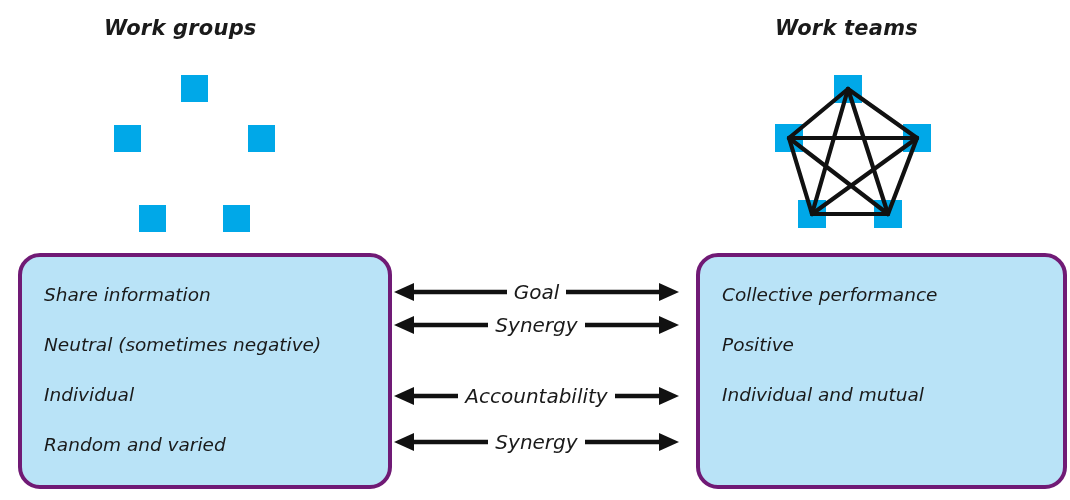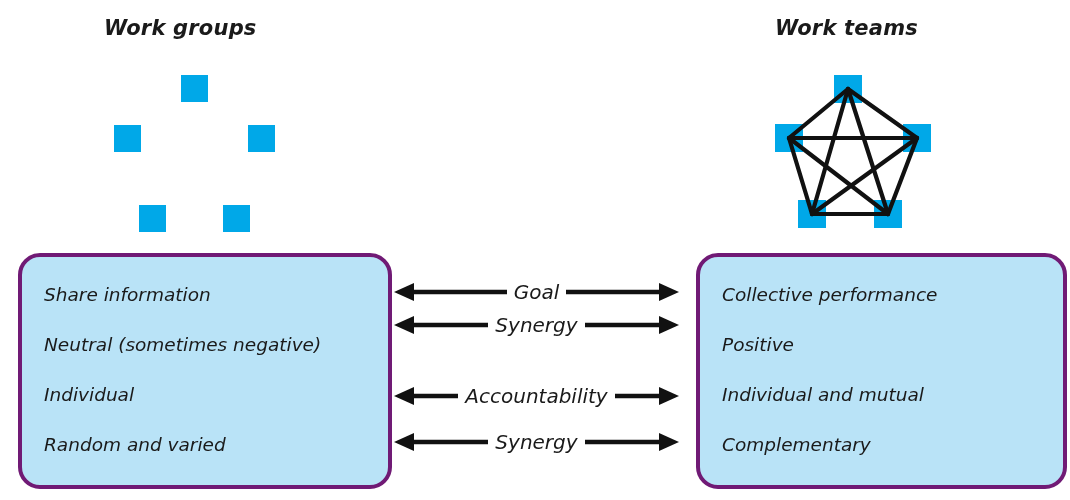--- a/index.html
+++ b/index.html
@@ -179,21 +179,20 @@
       <li class="box-row r2">Individual</li>
       <li class="box-row r3">Random and varied</li>
     </ul>
   </div>
 
   <div class="compare-box" id="box-right">
     <ul class="box-list">
       <li class="box-row r0">Collective performance</li>
       <li class="box-row r1">Positive</li>
       <li class="box-row r2">Individual and mutual</li>
-      <li class="box-row r3">Complementary</li>
     </ul>
   </div>
 
   <div class="connectors">
 
     <div class="connector c0">
       <svg class="arrow-svg" viewBox="0 0 289 26">
         <line x1="16" y1="13" x2="273" y2="13" stroke="#111111" stroke-width="4.4"></line>
         <polygon points="2,13 22,4 22,22" fill="#111111"></polygon>
         <polygon points="287,13 267,4 267,22" fill="#111111"></polygon>

